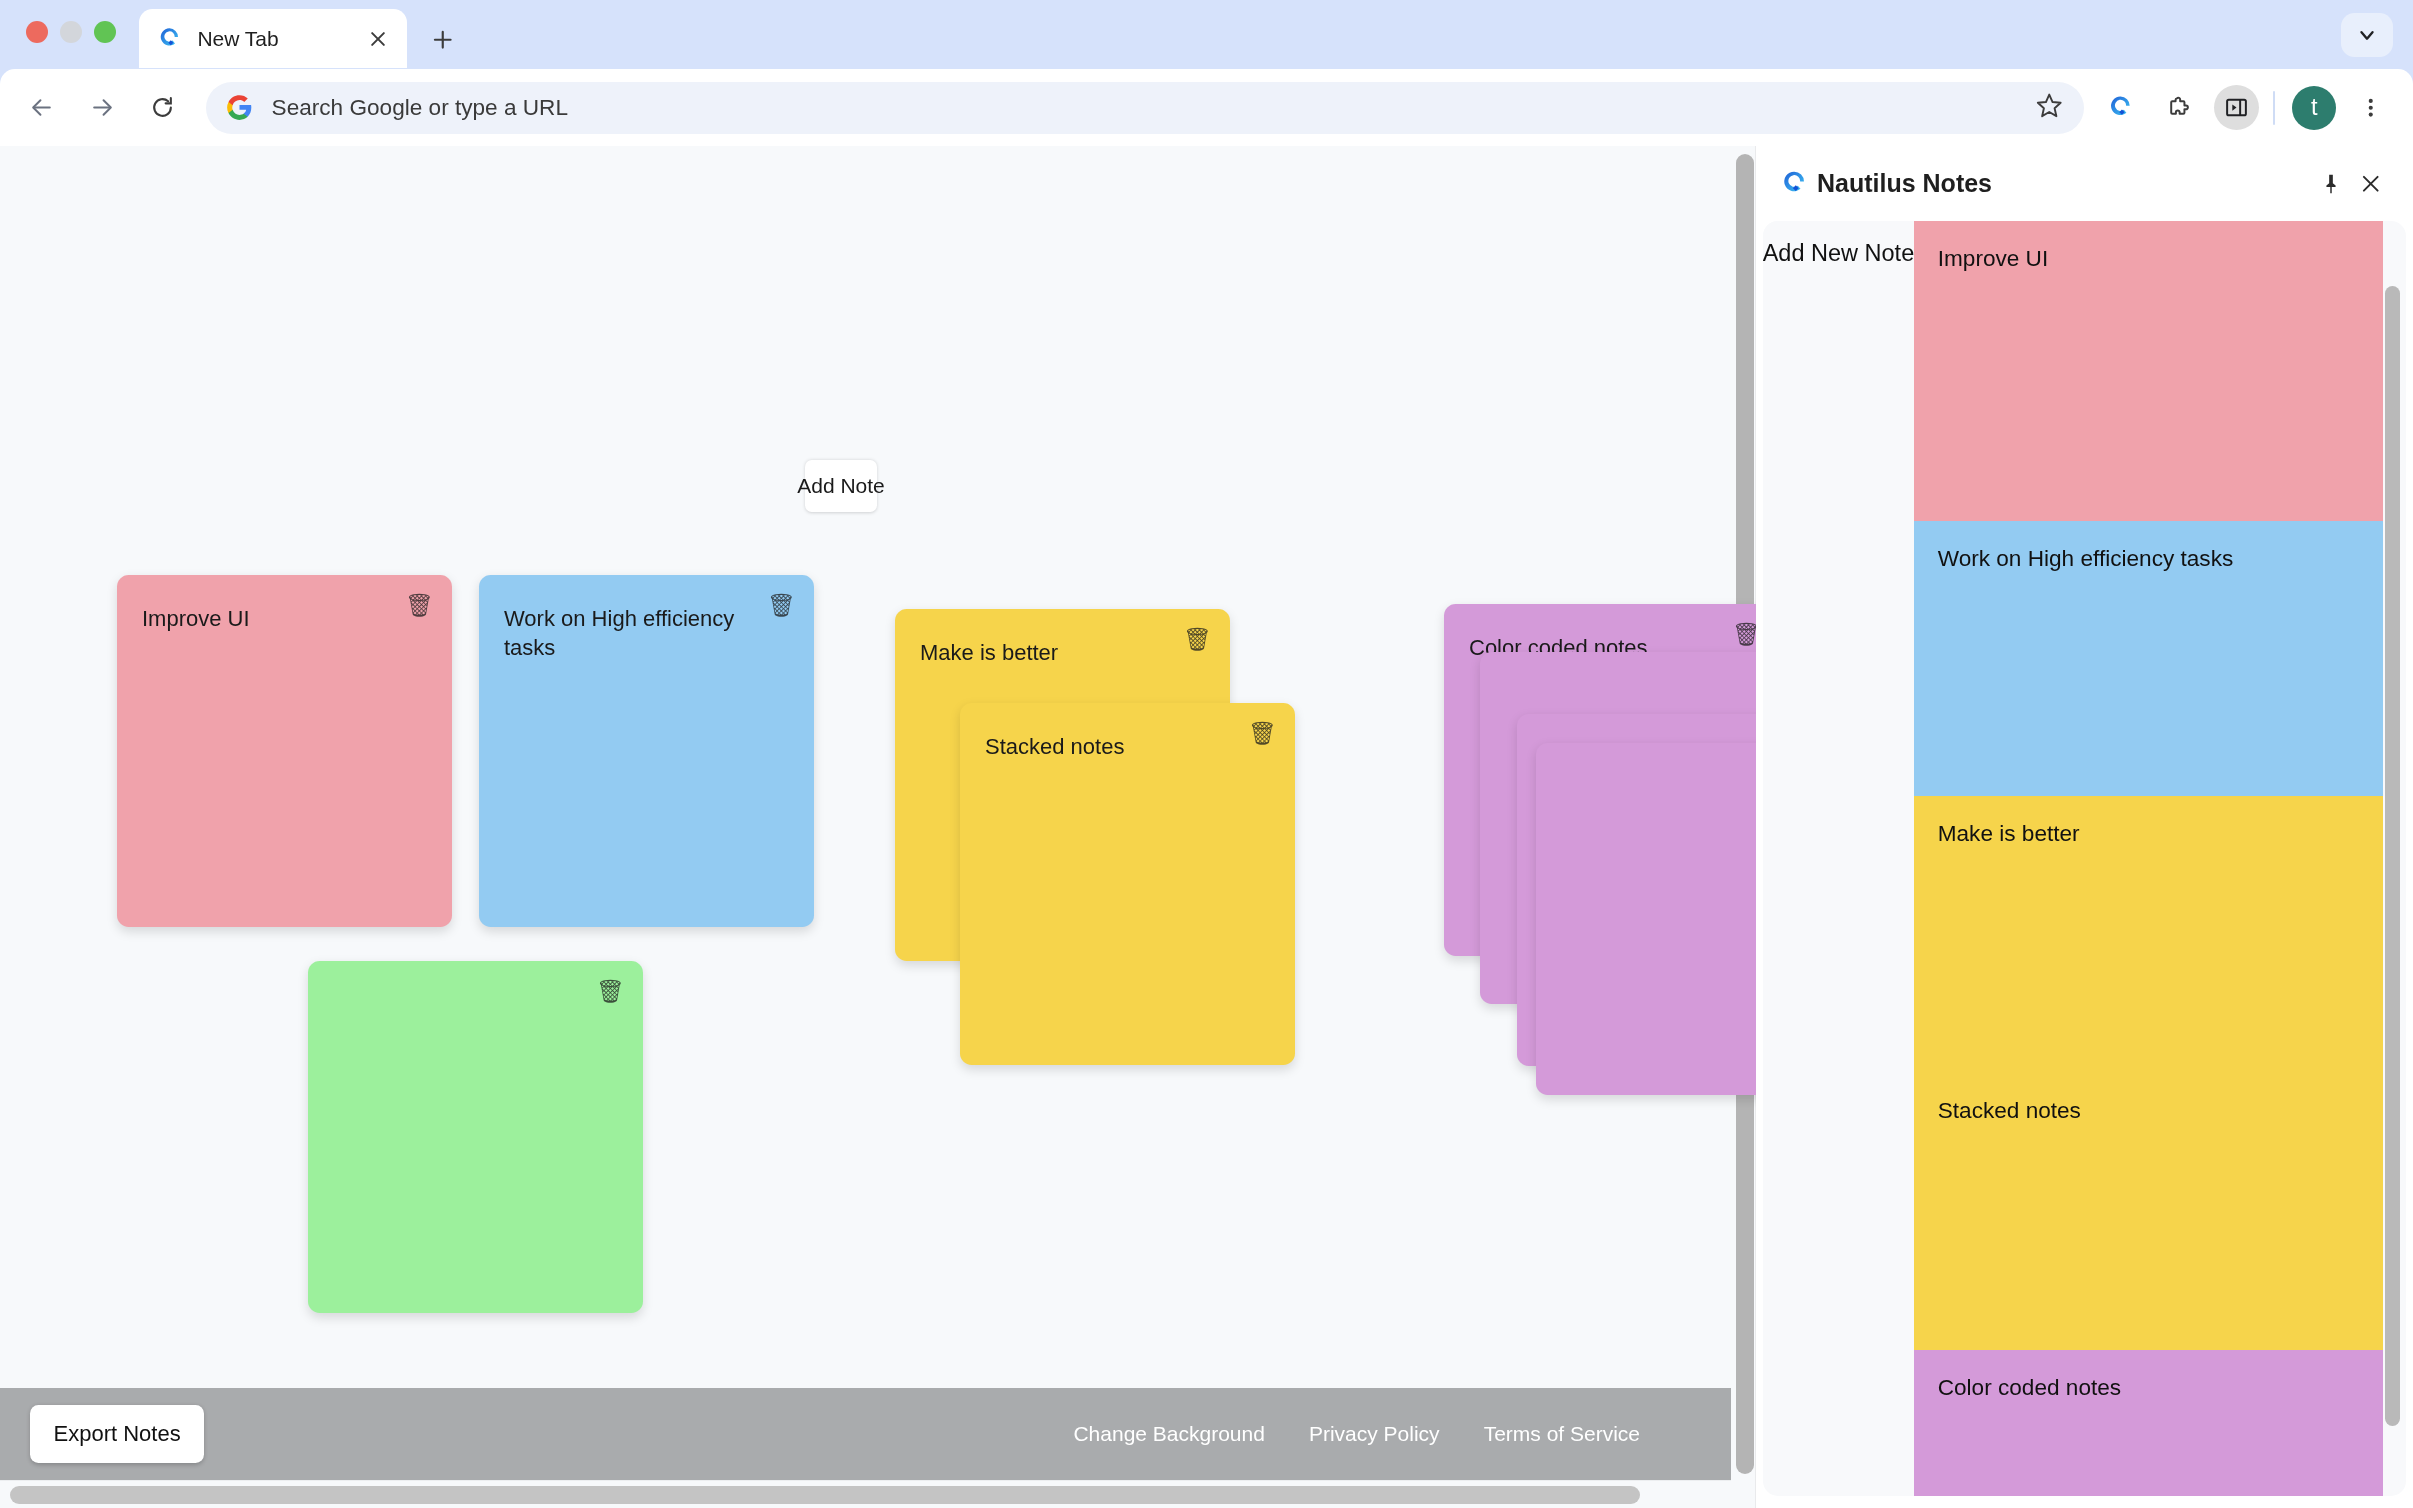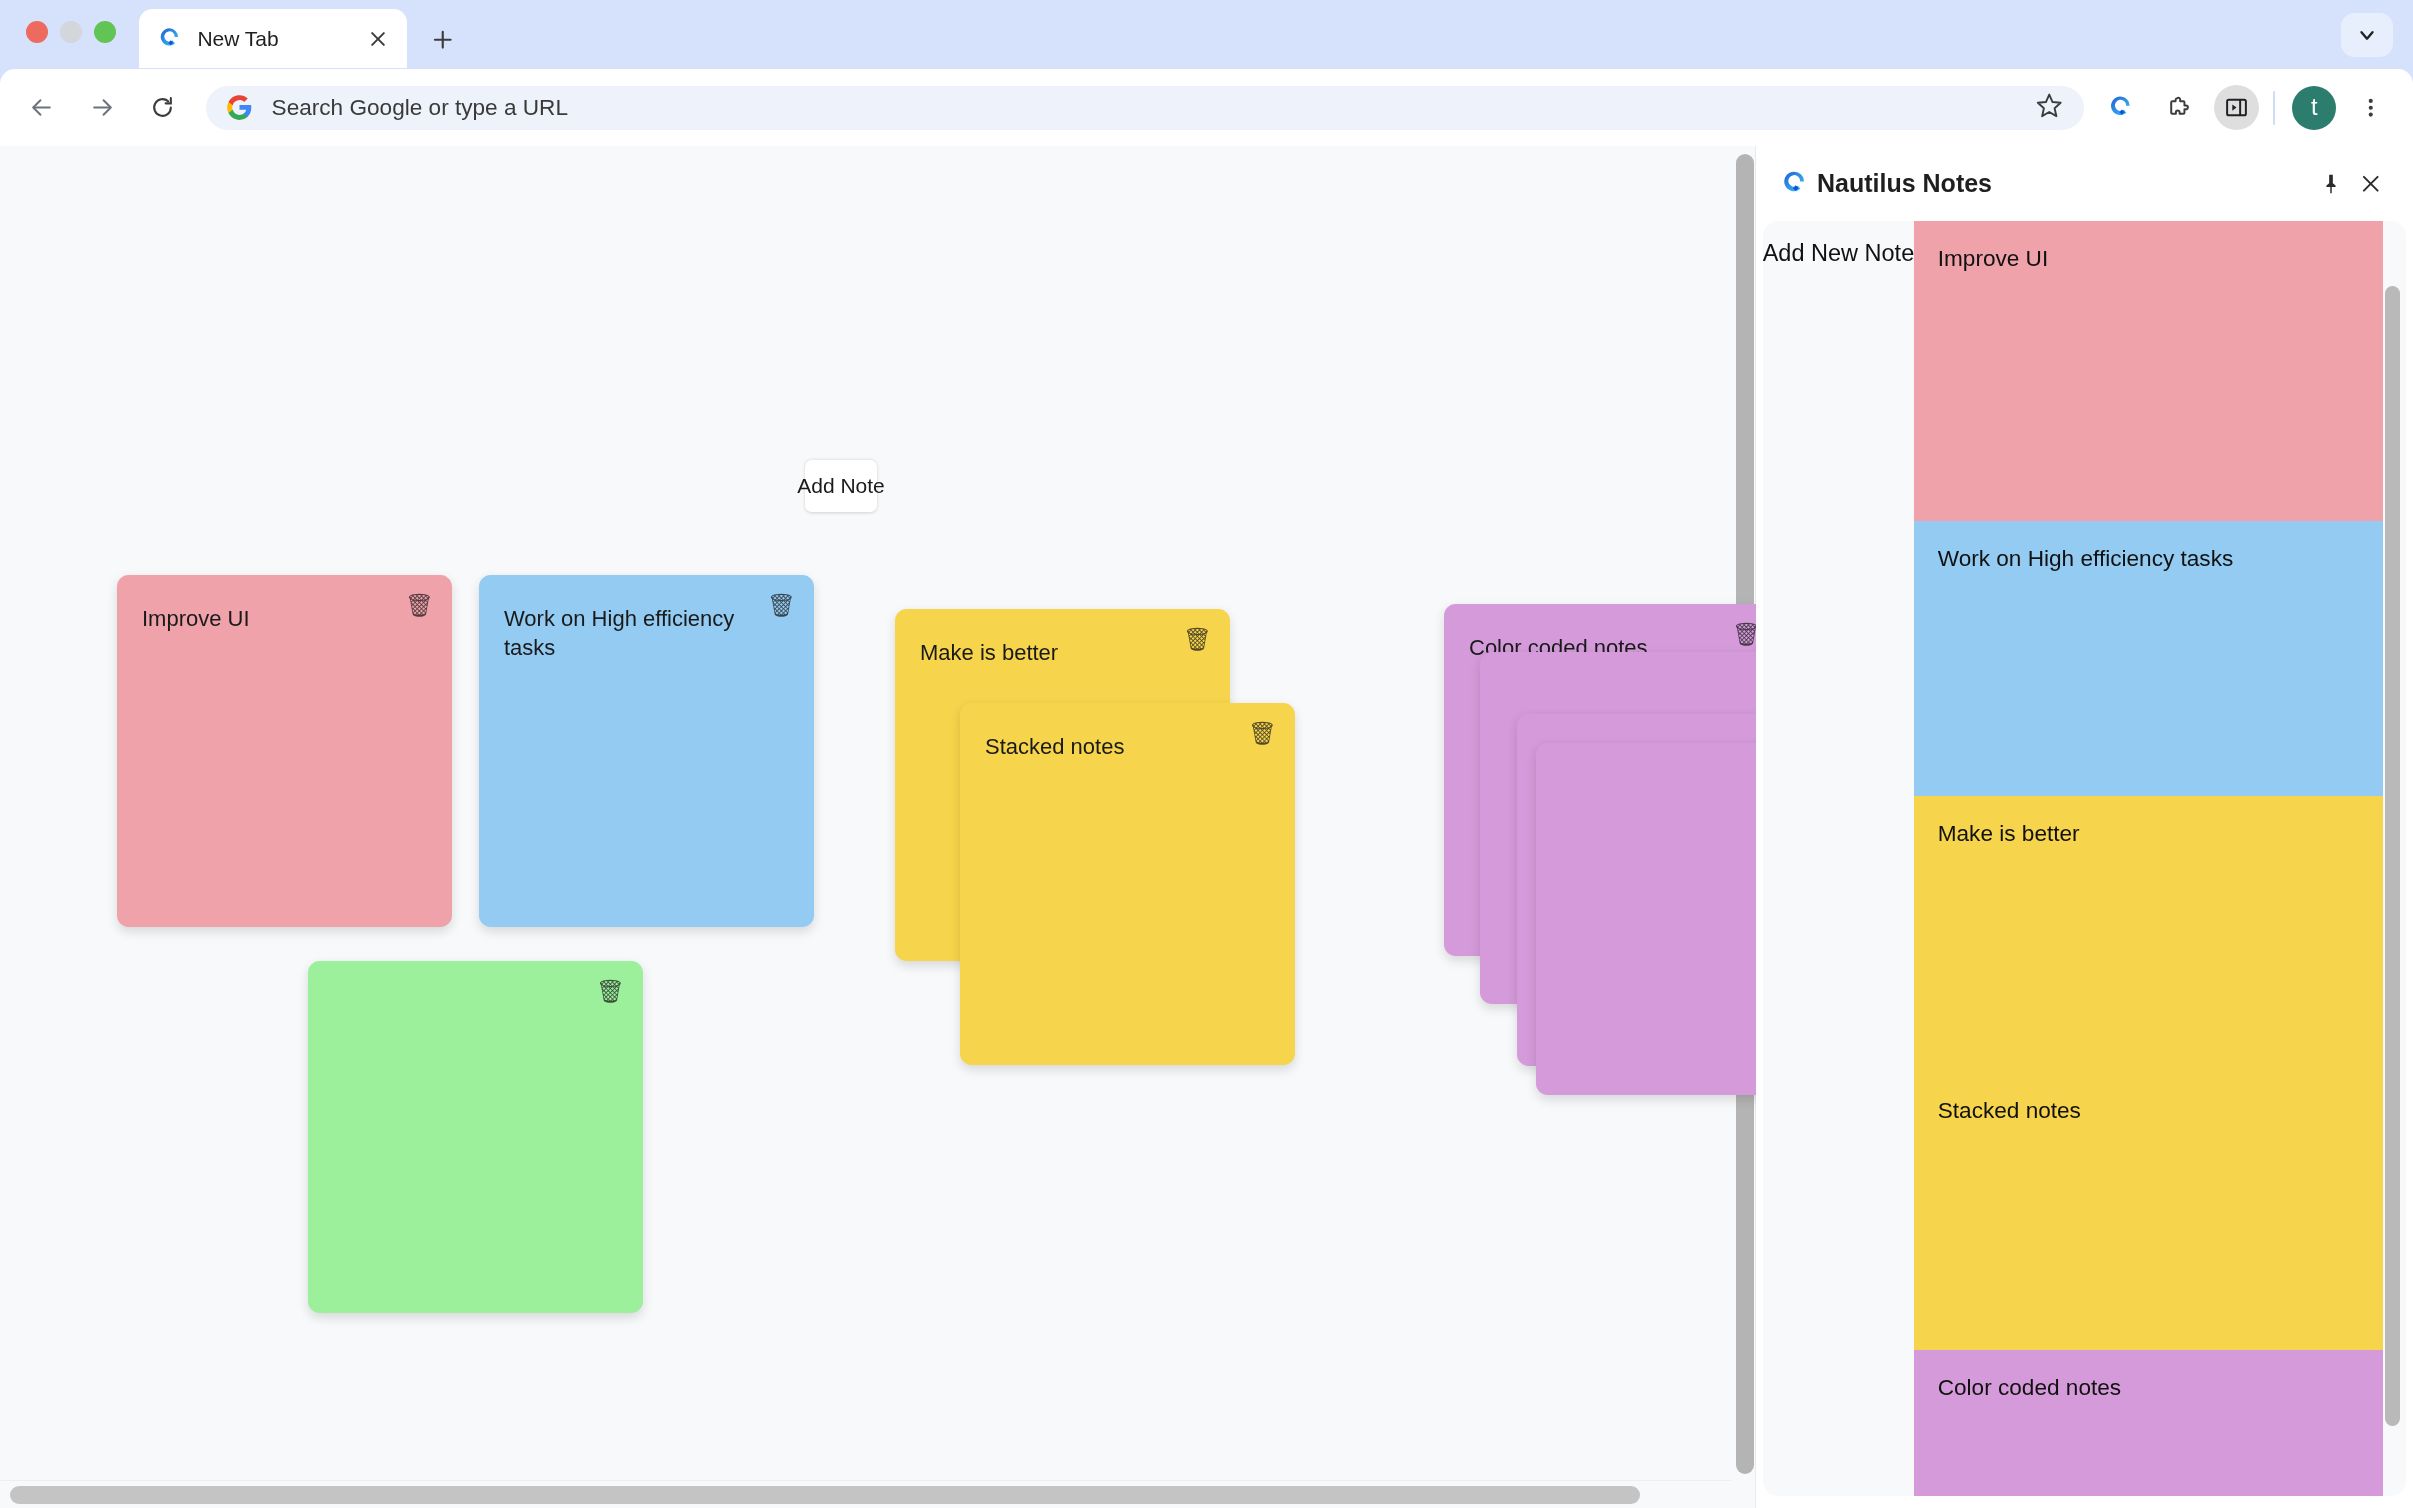--- a/index.html
+++ b/index.html
@@ -63,21 +63,21 @@
   }
   .nav-btn {
     width: 47px; height: 47px; margin-left: 13.4px;
     display: flex; align-items: center; justify-content: center;
     color: #6b7280; flex: 0 0 auto;
   }
   .nav-btn:first-child { margin-left: 18.4px; }
   .nav-btn.reload { color: #3c3c3c; }
   .omnibox {
     flex: 1; margin: 0 13.4px 0 20px;
-    height: 44px; border-radius: 27px; background: #eef2fa;
+    height: 52px; border-radius: 27px; background: #eef2fa;
     display: flex; align-items: center; padding: 0 15px 0 20px;
   }
   .omnibox .gicon { width: 27px; height: 27px; flex: 0 0 auto; }
   .omnibox .ph {
     flex: 1; margin-left: 18.4px; font-size: 22.6px; color: #3a3a3a;
     white-space: nowrap; overflow: hidden;
   }
   .omnibox .star { width: 34px; height: 34px; flex: 0 0 auto; color: #3c3c3c; }
   .tb-icon {
     width: 45px; height: 45px; margin-right: 13.4px; flex: 0 0 auto;
@@ -374,20 +374,28 @@
           <div class="note" style="left: 479px; top: 429px; width: 335px; height: 352px; background: rgb(147, 203, 242); z-index: 3;"><div style="padding-right: 40px;">Work on High efficiency tasks</div><span class="trash">🗑</span></div>
           <div class="note" style="left: 308px; top: 815px; width: 335px; height: 352px; background: rgb(156, 240, 156); z-index: 4;"><span class="trash">🗑</span></div>
           <div class="note" style="left: 895px; top: 463px; width: 335px; height: 352px; background: rgb(246, 212, 75); z-index: 2;"><div style="padding-right: 40px;">Make is better</div><span class="trash">🗑</span></div>
           <div class="note" style="left: 960px; top: 557px; width: 335px; height: 362px; background: rgb(246, 212, 75); z-index: 5;"><div style="padding-right: 40px;">Stacked notes</div><span class="trash">🗑</span></div>
           <div class="note" style="left: 1536px; top: 597px; width: 335px; height: 352px; background: rgb(212, 154, 217); z-index: 6;"><div style="padding-right: 40px;"></div></div>
           <div class="note" style="left: 1517px; top: 568px; width: 335px; height: 352px; background: rgb(212, 154, 217); z-index: 5;"><div style="padding-right: 40px;"></div></div>
           <div class="note" style="left: 1480px; top: 506px; width: 335px; height: 352px; background: rgb(212, 154, 217); z-index: 4;"><div style="padding-right: 40px;"></div></div>
           <div class="note" style="left: 1444px; top: 458px; width: 335px; height: 352px; background: rgb(212, 154, 217); z-index: 3;"><div style="padding-right: 40px;">Color coded notes</div><span class="trash">🗑</span></div>
         </div>
 
+      <div class="site-footer">
+        <button class="export-btn">Export Notes</button>
+        <div class="footer-links" id="footer-links">
+            <a href="#">Change Background</a>
+            <a href="#">Privacy Policy</a>
+            <a href="#">Terms of Service</a>
+          </div>
+      </div>
 
       <div class="page-hscroll">
         <div class="thumb"></div>
       </div>
       <div class="page-vscroll">
         <div class="thumb"></div>
       </div>
     </div>
 
     <div class="sidepanel">

